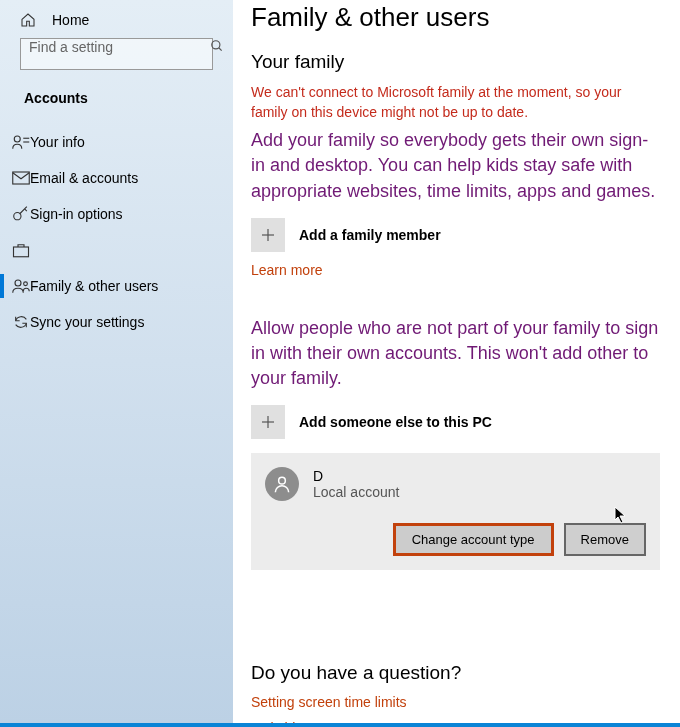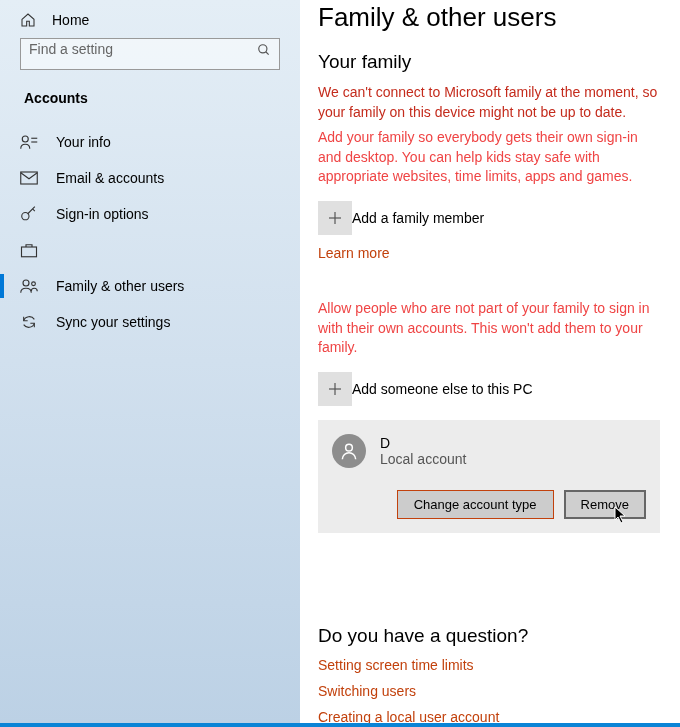--- a/index.html
+++ b/index.html
@@ -8,61 +8,60 @@
       font-size: 14px;
       color: #000;
       background: #fff;
       width: 680px;
       height: 727px;
       overflow: hidden;
       position: relative;
     }
     .container { display: flex; height: 723px; }
     .sidebar {
-      width: 300px;
+      width: 233px;
       background: linear-gradient(180deg, #e4eef6 0%, #d1e0ee 50%, #bcd1e5 100%);
       padding: 8px 0;
     }
     .home-row {
       display: flex;
       align-items: center;
       padding: 4px 20px 10px 20px;
       gap: 16px;
     }
     .home-row span.label { font-size: 14px; }
     .search-wrap { padding: 0 20px 14px 20px; }
     .search-box {
       display: flex;
-      align-items: flex-end;
+      align-items: flex-start;
       border: 1px solid #999;
       background: rgba(255,255,255,0.5);
       height: 32px;
-      padding: 12px 8px;
+      padding: 0 8px;
     }
     .search-box input {
       border: none;
       background: transparent;
       outline: none;
       flex: 1;
       font-size: 14px;
       font-family: inherit;
       color: #555;
     }
     .search-box input::placeholder { color: #666; }
     .search-box .sicn { color: #555; }
     .category {
       font-weight: 600;
       padding: 6px 20px 18px 24px;
       font-size: 14px;
     }
     .nav-item {
       display: flex;
       align-items: center;
-      gap: 18px;
-      padding: 10px 20px;
+      padding: 10px 12px;
       cursor: pointer;
       position: relative;
       font-size: 14px;
     }
     .nav-item.selected::before {
       content: "";
       position: absolute;
       left: 0; top: 6px; bottom: 6px;
       width: 4px;
       background: #0078d7;
@@ -78,24 +77,25 @@
       font-size: 26px;
       font-weight: 400;
       margin: 2px 0 18px 0;
     }
     .section-title {
       font-size: 19px;
       font-weight: 500;
       margin: 12px 0 10px 0;
     }
     .error-text { color: #c42b1c; margin-bottom: 6px; line-height: 1.4; font-size: 14px; }
-    .body-text { color: #ef4444; margin-bottom: 14px; line-height: 1.4; font-size: 14px; }
+    .body-text { color: #701a75; margin-bottom: 14px; line-height: 1.4; font-size: 18px; }
     .add-row {
-      display: flex; align-items: center; gap: 0;
+      display: flex; align-items: center; gap: 14px;
       margin: 10px 0 8px 0;
+      font-weight: bold;
     }
     .add-btn {
       width: 34px; height: 34px;
       background: #e0e0e0;
       display: flex; align-items: center; justify-content: center;
       cursor: pointer;
     }
     .link { color: #c2410c; cursor: pointer; font-size: 14px; }
     .link-row { margin-top: 10px; }
     .section-gap { margin-top: 38px; }
@@ -108,21 +108,21 @@
     .avatar {
       width: 34px; height: 34px; border-radius: 50%;
       background: #8d8d8d; display: flex; align-items: center; justify-content: center;
     }
     .user-info .uname { font-size: 14px; }
     .user-info .utype { font-size: 14px; color: #555; }
     .user-actions {
       display: flex; justify-content: flex-end; gap: 10px; margin-top: 22px;
     }
     .btn {
-      background: #ccc; border: 1px solid #c2410c;
+      background: #ccc; border: 3px solid #c2410c;
       padding: 6px 16px; font-size: 13px; cursor: pointer;
       font-family: inherit;
     }
     .btn.active {
       background: #cfcfcf;
       border: 2px solid #666;
       padding: 5px 15px;
     }
     .question-section { margin-top: 92px; }
     .help-links .link { display: block; margin-top: 10px; }
@@ -246,21 +246,21 @@
               <line x1="12" y1="3" x2="12" y2="21"></line>
               <line x1="3" y1="12" x2="21" y2="12"></line>
             </svg>
         </span>
       </div>
       <span>Add a family member</span>
     </div>
     <div class="link-row"><span class="link">Learn more</span></div>
 
     <div class="section-gap"></div>
-    <p class="body-text">Allow people who are not part of your family to sign in with their own accounts. This won't add them to your family.</p>
+    <p class="body-text">Allow people who are not part of your family to sign in with their own accounts. This won't add other to your family.</p>
 
     <div class="add-row">
       <div class="add-btn">
         <span>
           <svg width="16" height="16" viewBox="0 0 24 24" stroke="#555" stroke-width="1.8">
               <line x1="12" y1="3" x2="12" y2="21"></line>
               <line x1="3" y1="12" x2="21" y2="12"></line>
             </svg>
         </span>
       </div>

